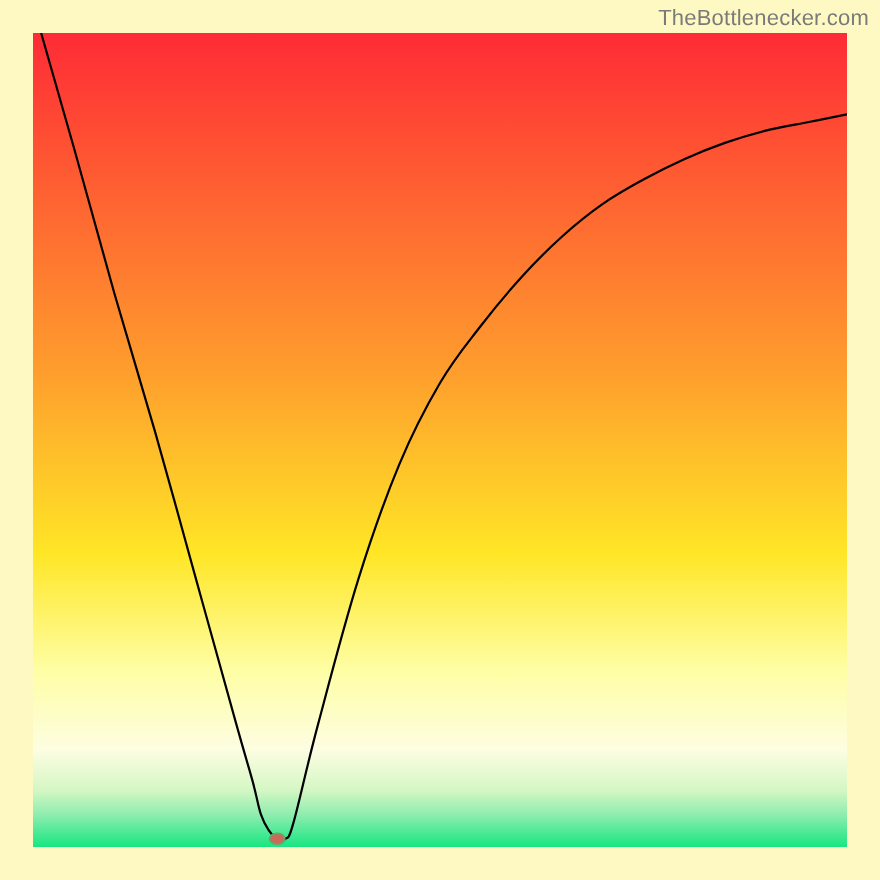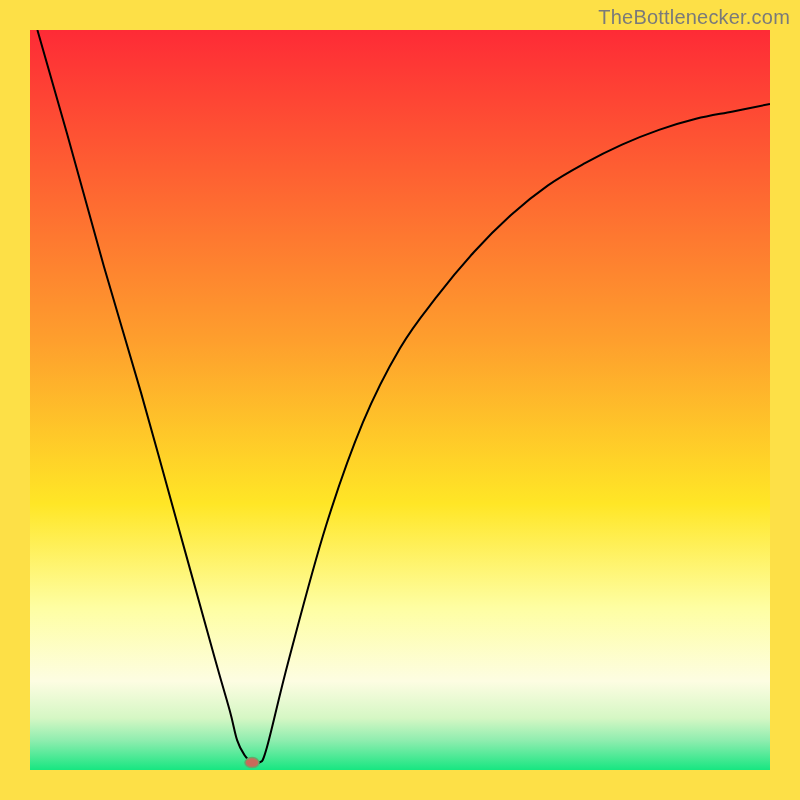--- a/index.html
+++ b/index.html
@@ -8,21 +8,21 @@
     width: 800px;
     height: 800px;
     overflow: hidden;
     background: #000;
     font-family: Arial, Helvetica, sans-serif;
   }
   .frame {
     position: relative;
     width: 800px;
     height: 800px;
-    background: #fde047;
+    background: #fef9c3;
   }
   .plot {
     position: absolute;
     left: 30px;
     top: 30px;
     width: 740px;
     height: 740px;
     overflow: hidden;
   }
   .watermark {

